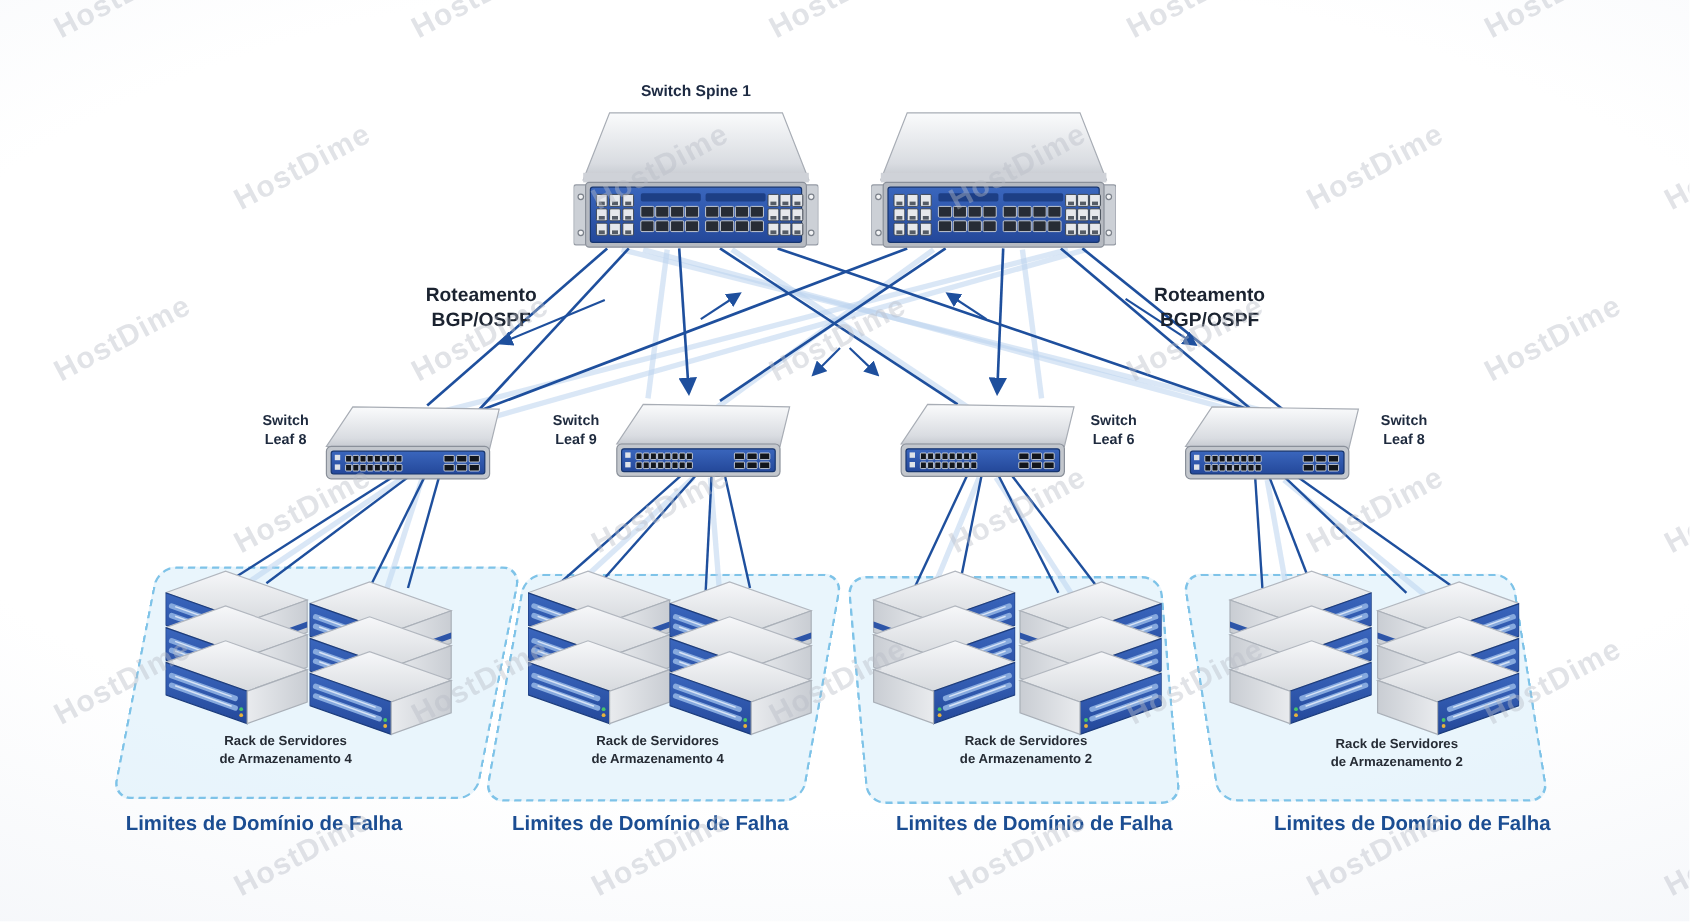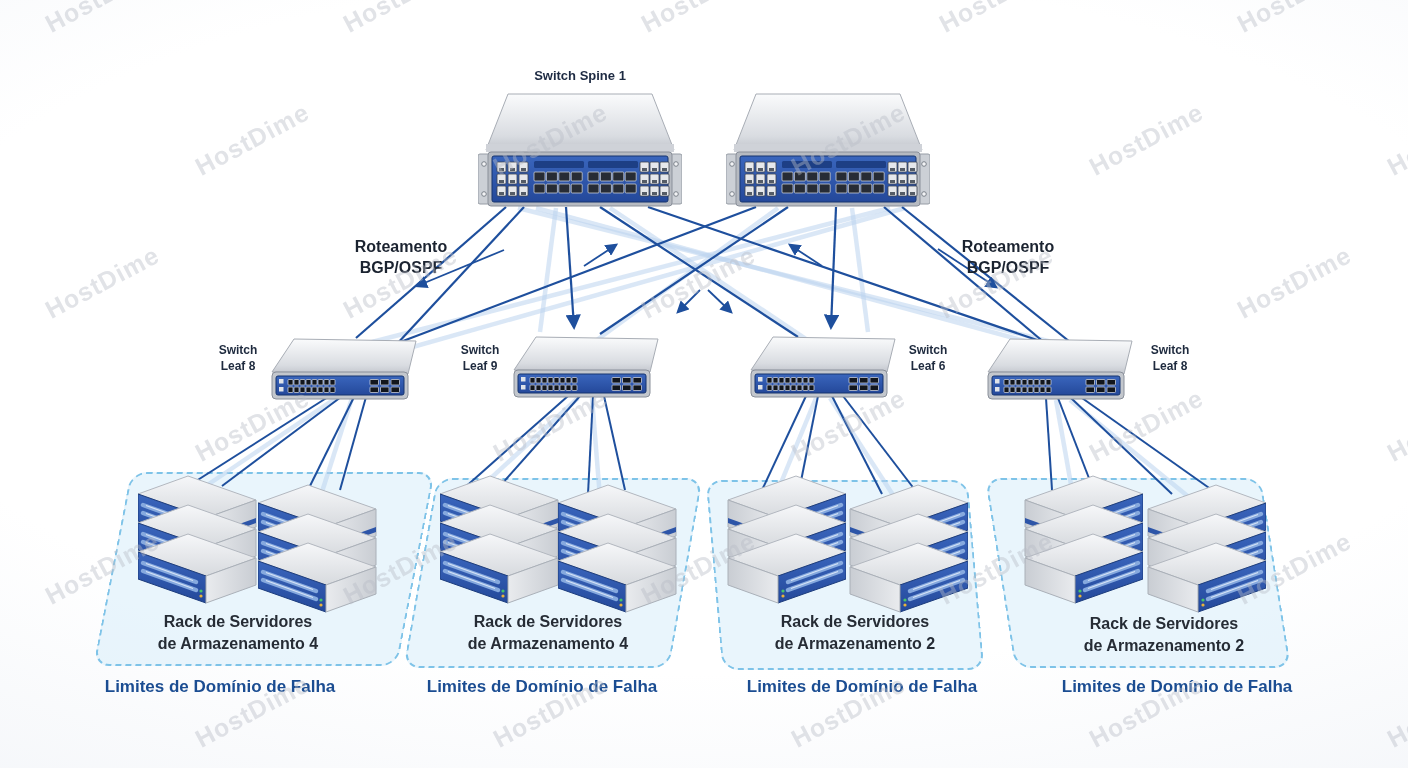--- a/index.html
+++ b/index.html
@@ -5,21 +5,21 @@
   html,body{margin:0;padding:0;background:#ffffff;}
   #stage{
     position:relative;width:1408px;height:768px;overflow:hidden;
     font-family:"Liberation Sans",sans-serif;
     background:radial-gradient(120% 95% at 50% 42%, #ffffff 48%, #f5f7fa 76%, #e9ecf1 100%);
   }
   .lbl{position:absolute;text-align:center;color:#1d2a42;font-weight:700;line-height:1.3;}
   .spine-lbl{font-size:13px;width:204px;}
   .leaf-lbl{font-size:12px;width:100px;color:#1e2a3e;}
   .route-lbl{font-size:16px;width:150px;color:#1b2330;}
-  .rack-lbl{font-size:16px;width:240px;color:#262c35;line-height:1.35;}
+  .rack-lbl{font-size:11px;width:240px;color:#262c35;line-height:1.35;}
   .bound-lbl{font-size:17px;width:280px;color:#1b4d92;}
   .zone{
     position:absolute;border:2px dashed #7ec3e8;border-radius:16px;
     background:rgba(211,236,250,0.50);
   }
   .device,.stack{position:absolute;}
   #wires{position:absolute;left:0;top:0;z-index:3;pointer-events:none;}
   .zone{z-index:1;}
   .device,.stack{z-index:4;}
   .lbl{z-index:6;}

